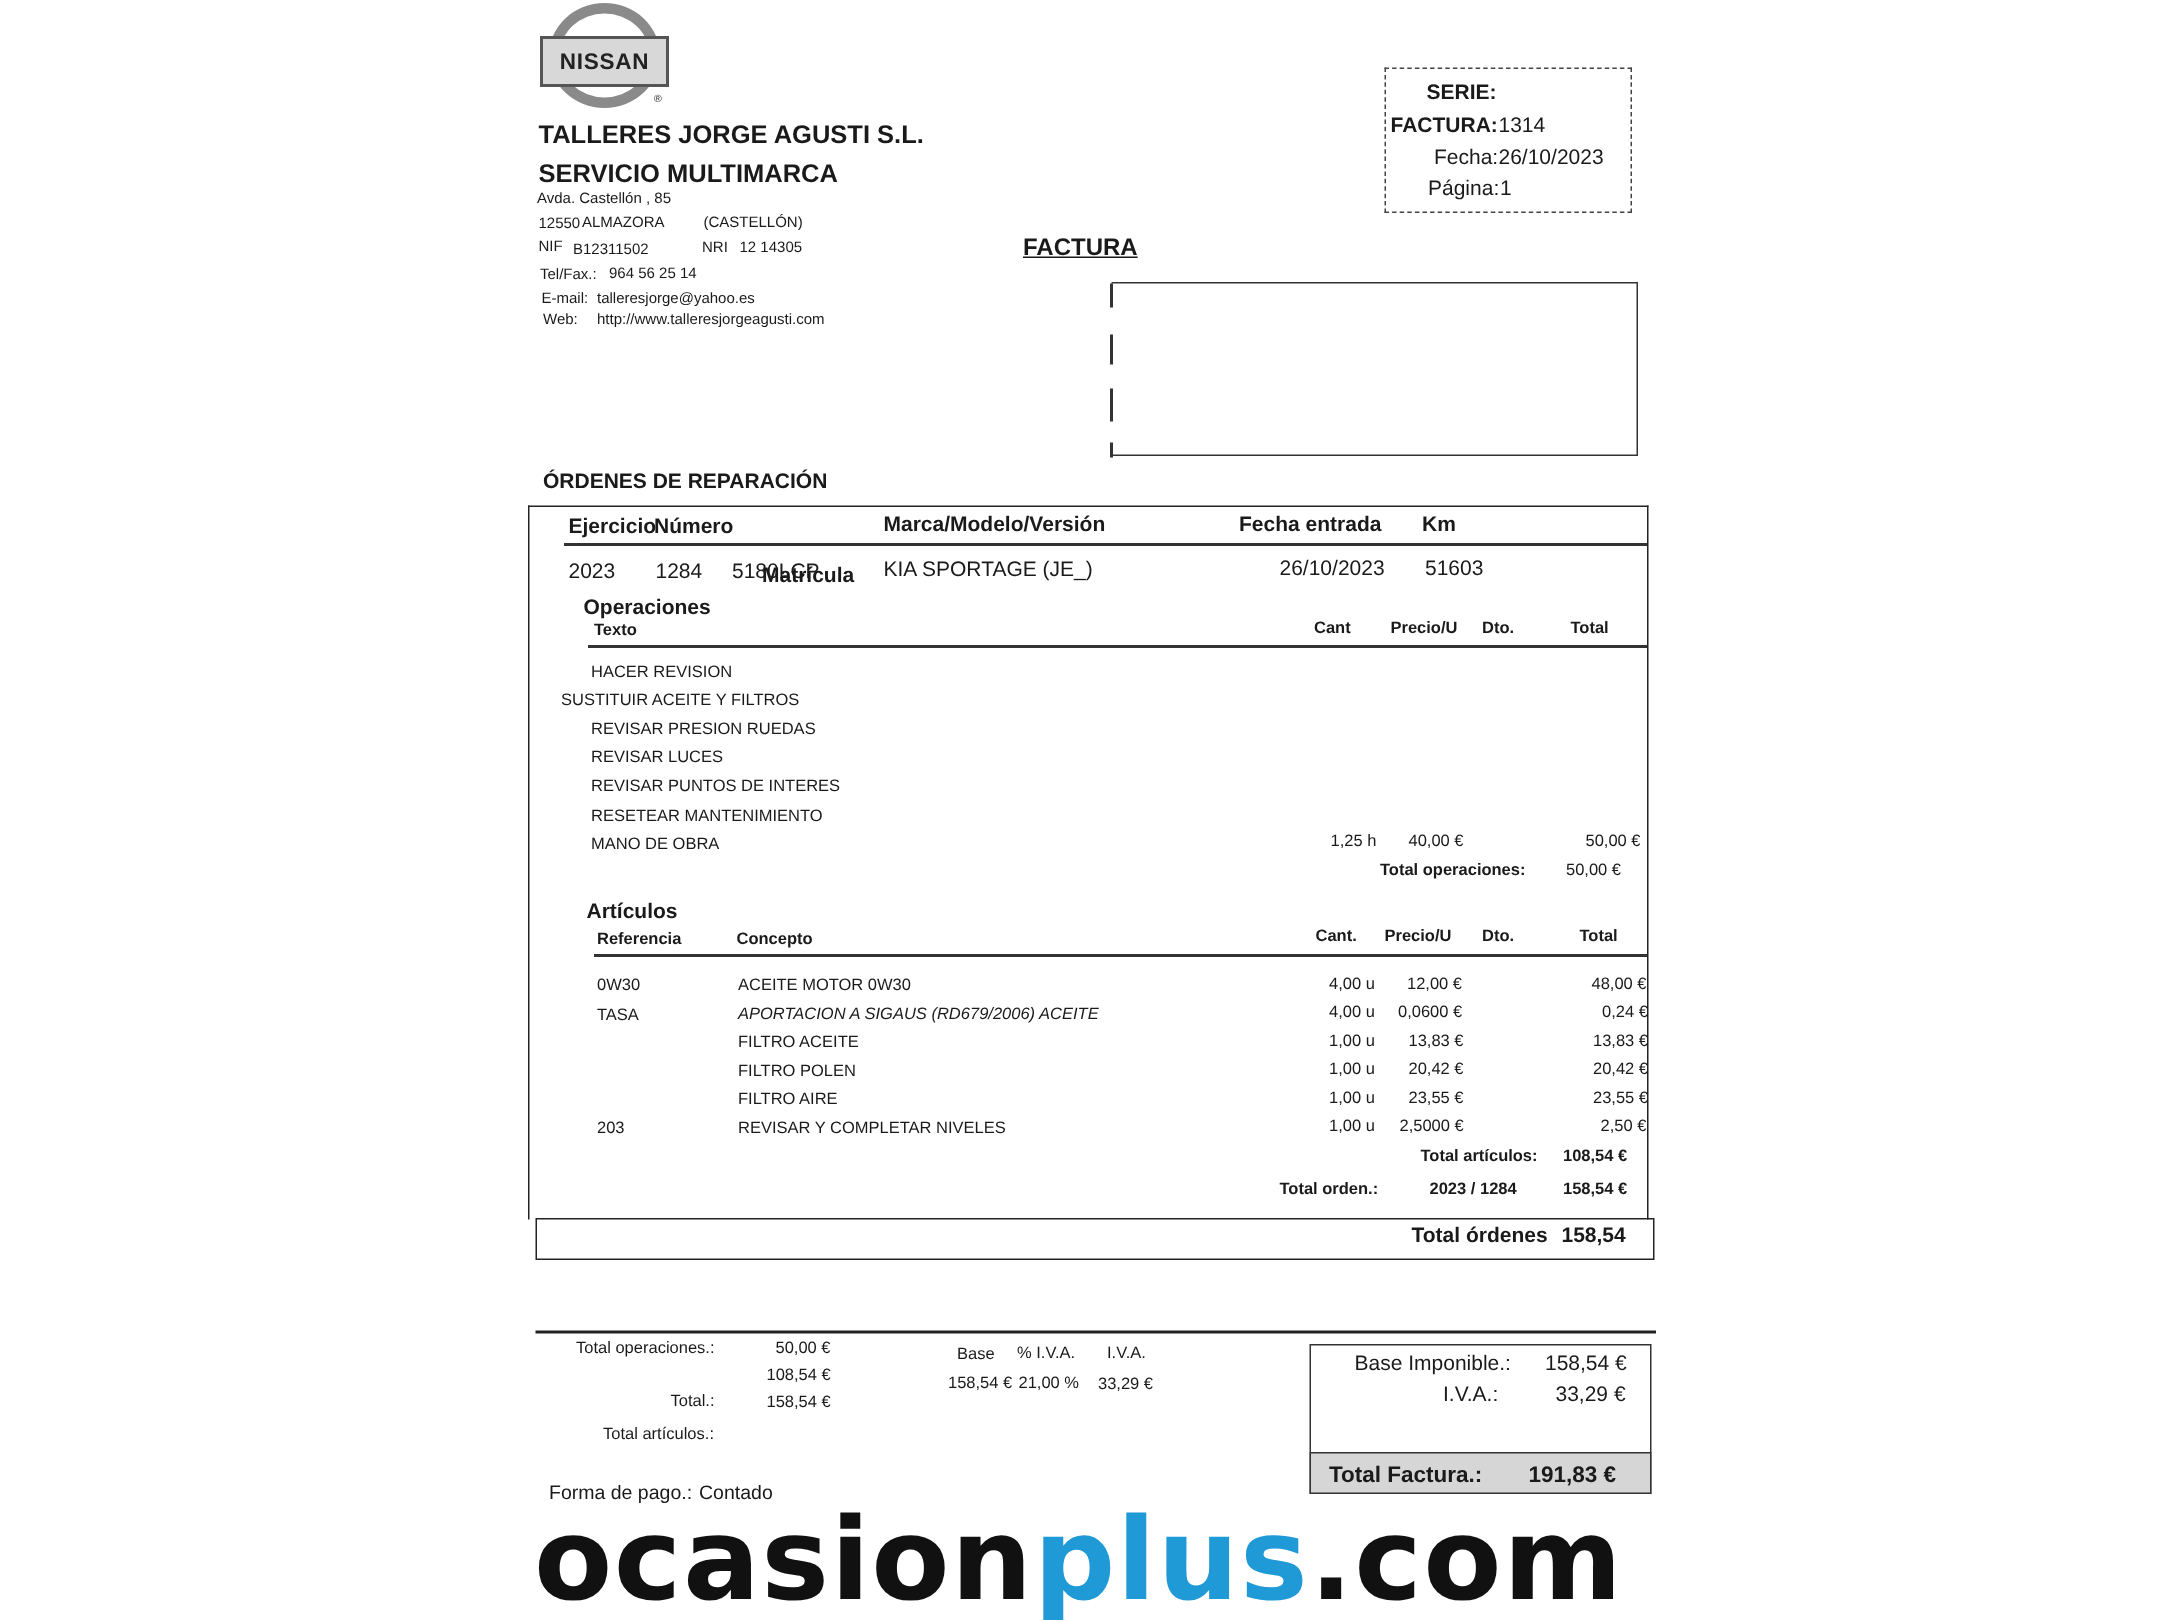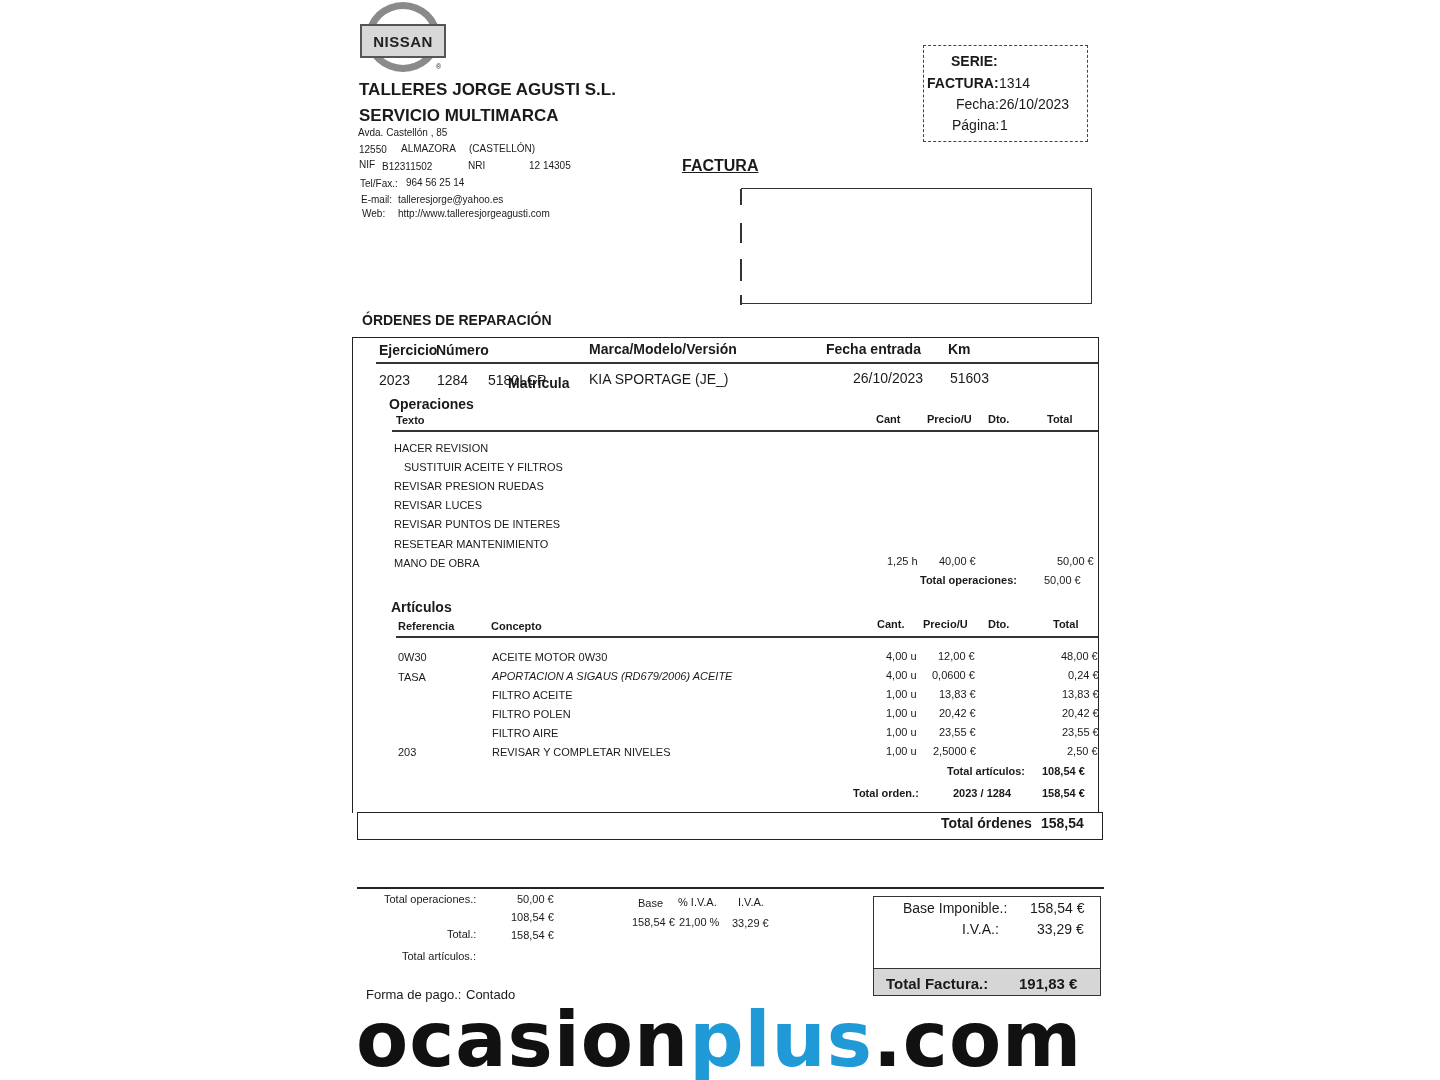--- a/index.html
+++ b/index.html
@@ -92,26 +92,26 @@
   <div class="nissan-logo">
     <div class="nissan-ring"></div>
     <div class="nissan-bar">NISSAN</div>
   </div>
   <div class="reg-mark">®</div>
 
   <div class="abs company-name">TALLERES JORGE AGUSTI S.L.</div>
   <div class="abs company-sub">SERVICIO MULTIMARCA</div>
   <div class="abs small" style="left:358px;top:127px;">Avda. Castellón , 85</div>
   <div class="abs small" style="left:359px;top:144px;">12550</div>
-  <div class="abs small" style="left:401px;top:143px;text-align:center;">ALMAZORA</div>
+  <div class="abs small" style="left:388px;top:143px;text-align:center;">ALMAZORA</div>
   <div class="abs small" style="left:469px;top:143px;">(CASTELLÓN)</div>
   <div class="abs small" style="left:359px;top:159px;">NIF</div>
   <div class="abs small" style="left:382px;top:161px;">B12311502</div>
   <div class="abs small" style="left:468px;top:160px;">NRI</div>
-  <div class="abs small" style="left:493px;top:160px;margin-left:36px;">12 14305</div>
+  <div class="abs small" style="left:493px;top:160px;">12 14305</div>
   <div class="abs small" style="left:360px;top:178px;">Tel/Fax.:</div>
   <div class="abs small" style="left:406px;top:177px;">964 56 25 14</div>
   <div class="abs small" style="left:361px;top:194px;">E-mail:</div>
   <div class="abs small" style="left:398px;top:194px;">talleresjorge@yahoo.es</div>
   <div class="abs small" style="left:362px;top:208px;">Web:</div>
   <div class="abs small" style="left:398px;top:208px;">http://www.talleresjorgeagusti.com</div>
 
   <div class="serie-box"></div>
   <div class="abs" style="left:951px;top:53px;font-size:14px;font-weight:700;">SERIE:</div>
   <div class="abs" style="left:927px;top:75px;font-size:14px;font-weight:700;">FACTURA:</div>
@@ -151,21 +151,21 @@
 
   <div class="abs hdr" style="left:389px;top:396px;">Operaciones</div>
   <div class="abs th" style="left:396px;top:414px;">Texto</div>
   <div class="abs th" style="left:876px;top:413px;">Cant</div>
   <div class="abs th" style="left:927px;top:413px;">Precio/U</div>
   <div class="abs th" style="left:988px;top:413px;">Dto.</div>
   <div class="abs th" style="left:1047px;top:413px;">Total</div>
   <div class="hline" style="left:392px;top:430px;width:706px;"></div>
 
   <div class="abs td" style="left:394px;top:442px;">HACER REVISION</div>
-  <div class="abs td" style="left:404px;top:461px;">SUSTITUIR ACEITE Y FILTROS</div>
+  <div class="abs td" style="left:374px;top:461px;">SUSTITUIR ACEITE Y FILTROS</div>
   <div class="abs td" style="left:394px;top:480px;">REVISAR PRESION RUEDAS</div>
   <div class="abs td" style="left:394px;top:499px;">REVISAR LUCES</div>
   <div class="abs td" style="left:394px;top:518px;">REVISAR PUNTOS DE INTERES</div>
   <div class="abs td" style="left:394px;top:538px;">RESETEAR MANTENIMIENTO</div>
   <div class="abs td" style="left:394px;top:557px;">MANO DE OBRA</div>
   <div class="abs td" style="left:887px;top:555px;">1,25 h</div>
   <div class="abs td" style="left:939px;top:555px;">40,00 €</div>
   <div class="abs td" style="left:1057px;top:555px;">50,00 €</div>
 
   <div class="abs th" style="left:920px;top:574px;">Total operaciones:</div>

